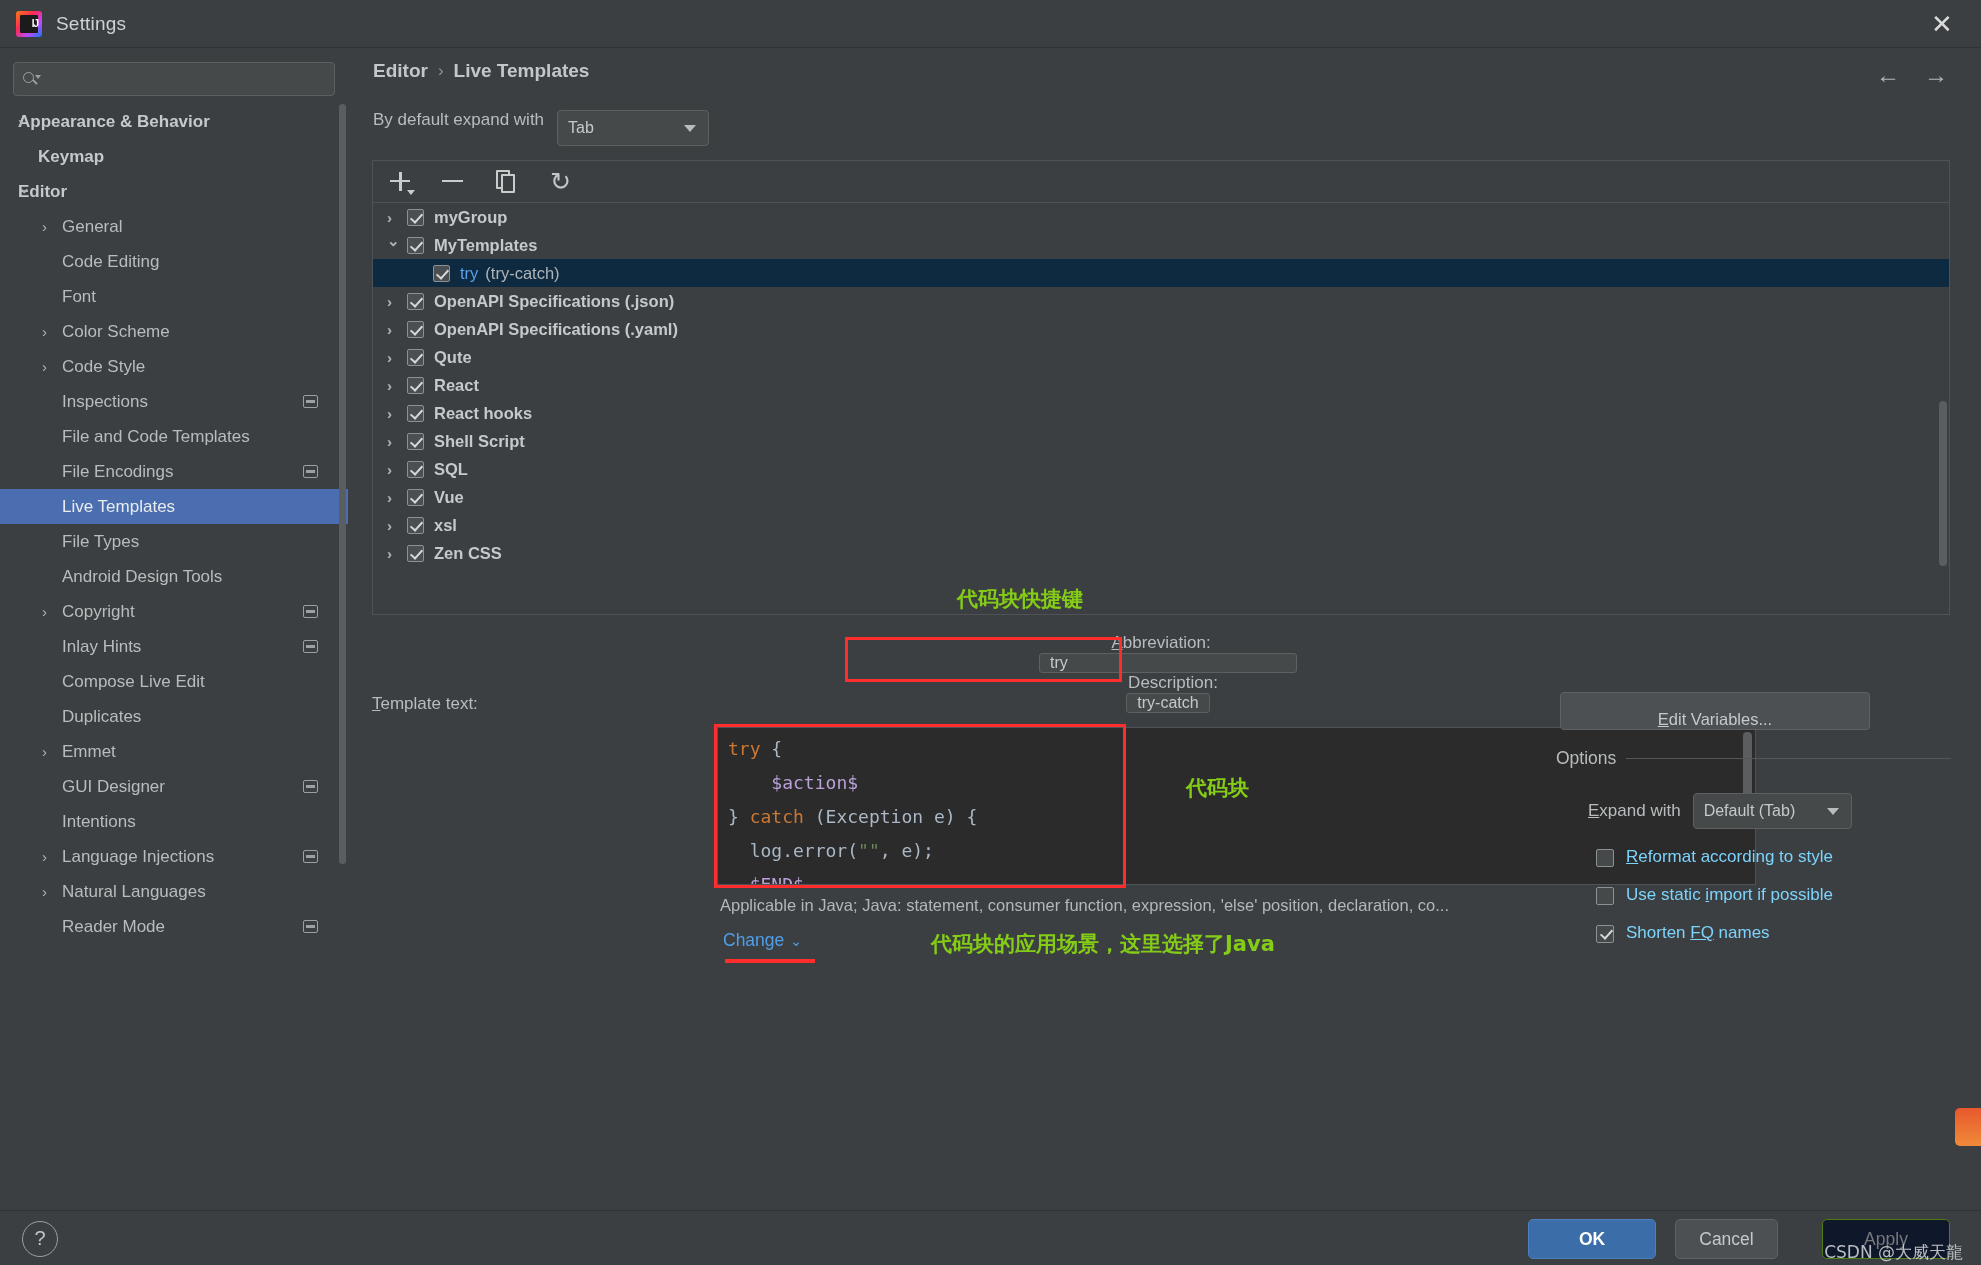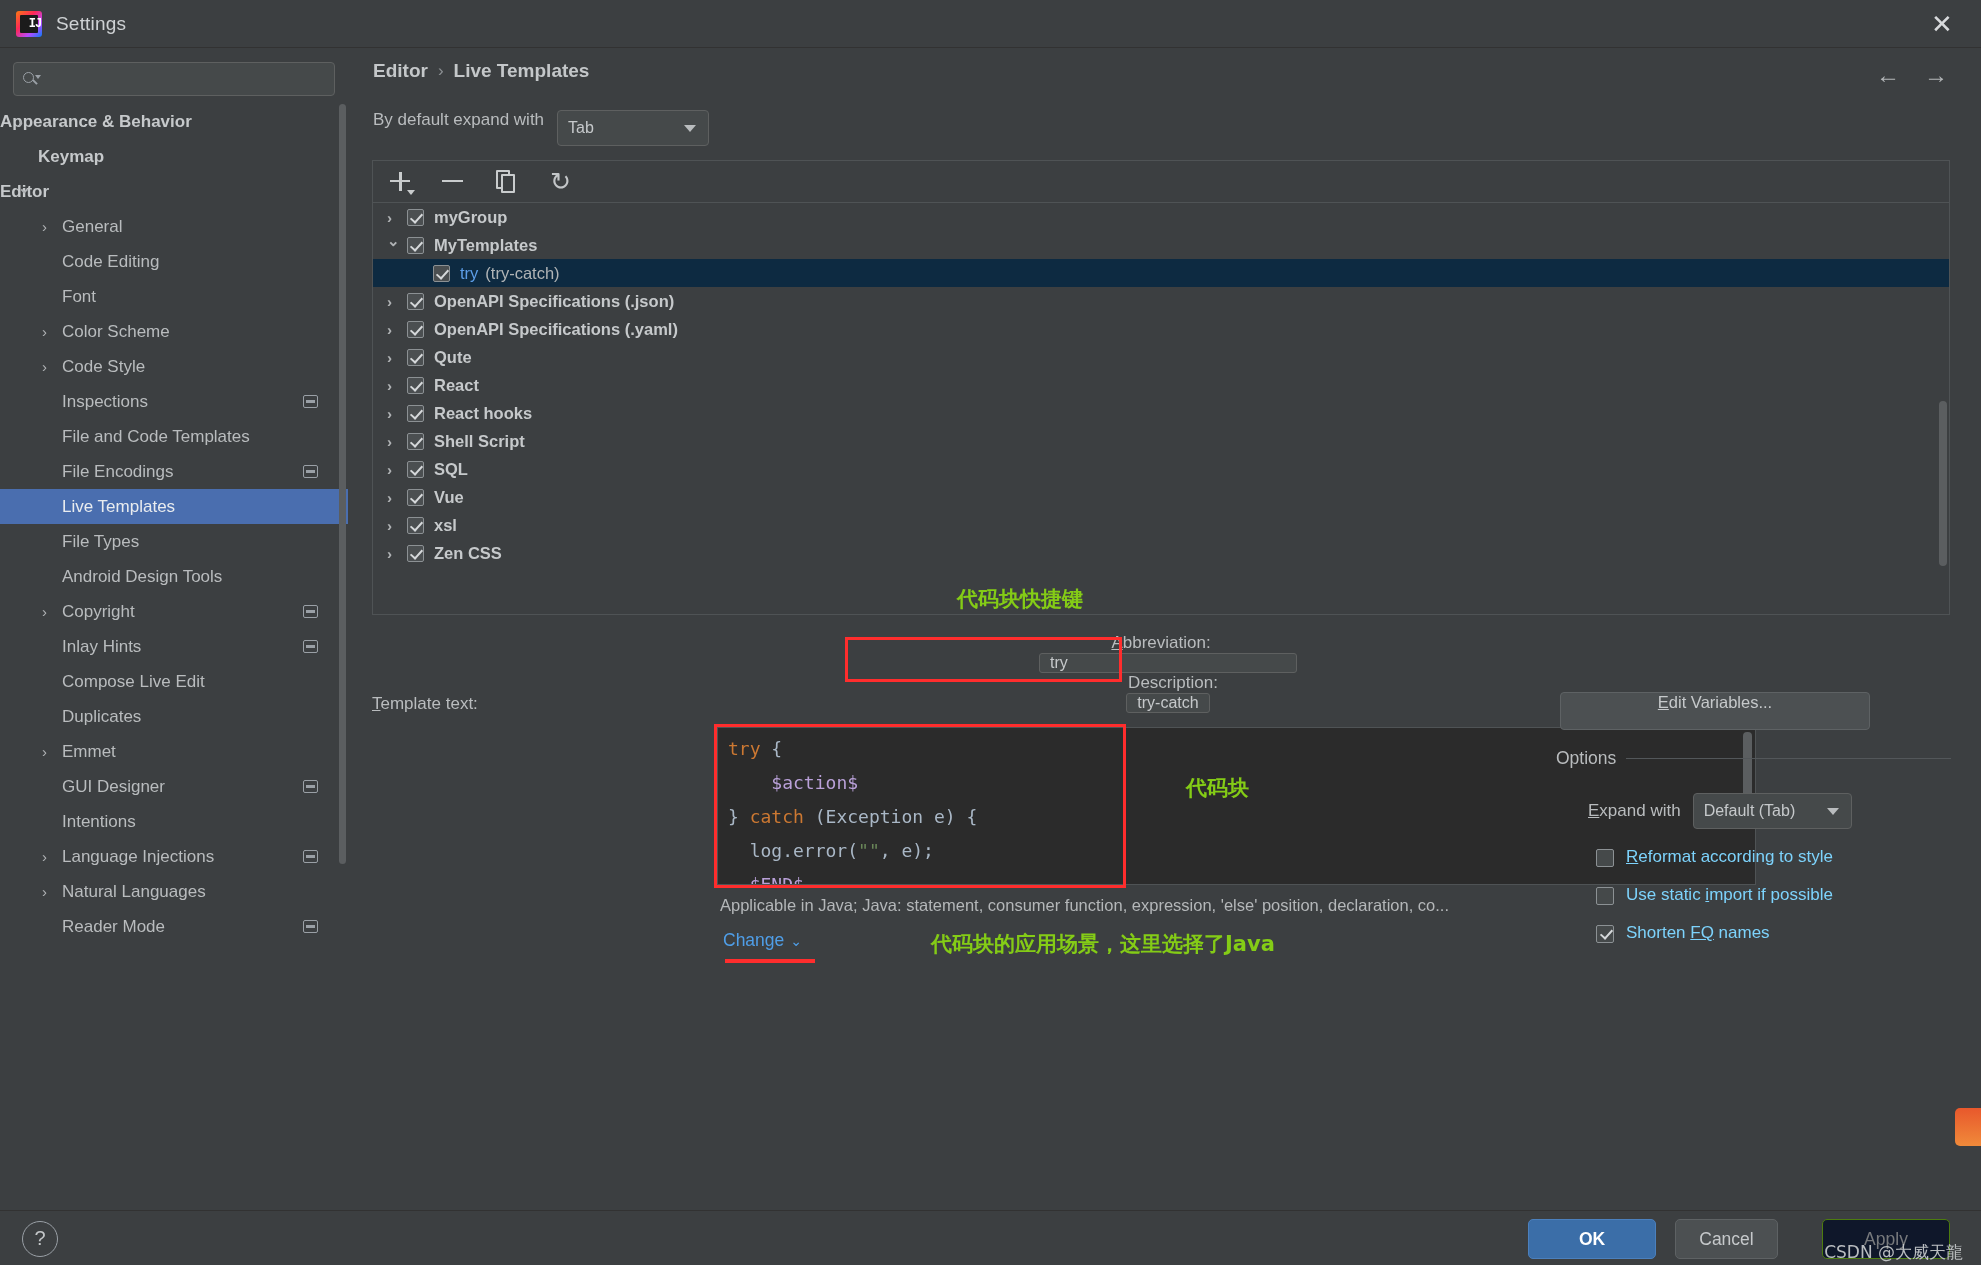--- a/index.html
+++ b/index.html
@@ -19,23 +19,23 @@
   }
   #app-logo {
     width: 26px; height: 26px; margin-left: 16px; margin-right: 14px;
     position: relative; border-radius: 3px; overflow: hidden;
     background: linear-gradient(135deg,#f97a12 0%,#fe2857 38%,#b74aff 70%,#087cfa 100%);
     flex: none;
   }
   #app-logo .inner {
     position: absolute; left: 4px; top: 4px; right: 4px; bottom: 4px;
     background: #1b1b1b; border-radius: 1px;
-    color: #fff; font-size: 12px; font-weight: bold;
+    color: #fff; font-size: 10px; font-weight: bold;
     display: flex; align-items: center; justify-content: center;
-    font-family: Liberation Mono, monospace; letter-spacing: -1px; padding-left: 12px;
+    font-family: Liberation Sans, sans-serif; letter-spacing: -1px; padding-left: 12px;
   }
   #title-text { font-size: 19px; color: #cfd2d4; letter-spacing: .2px; }
   #close-btn {
     position: absolute; right: 22px; top: 8px; width: 34px; height: 32px;
     display: flex; align-items: center; justify-content: center;
     color: #d8dadc; font-size: 26px; line-height: 1; cursor: pointer;
   }
 
   
   #sidebar {
@@ -64,21 +64,21 @@
   #search-input {
     flex: 1; background: transparent; border: none; outline: none;
     color: #c8cbcd; font-size: 14px; font-family: "Liberation Sans", sans-serif;
     padding-left: 6px;
   }
   #tree-scroll { position: relative; height: 1085px; }
   .tree-item {
     height: 35px; display: flex; align-items: center; cursor: pointer;
     font-size: 17px; color: #b9bcbe; position: relative;
   }
-  .tree-item.level0 { font-weight: bold; color: #c6c9cb; }
+  .tree-item.level0 { padding-left: 18px; font-weight: bold; color: #c6c9cb; }
   .tree-item.level1 { padding-left: 42px; }
   .tree-item.level1.noarrow { padding-left: 62px; }
   .tree-item.level0.noarrow { padding-left: 38px; }
   .tree-item.selected { background: #4a6eaf; color: #e9ecef; }
   .arrow {
     position: absolute; width: 14px; height: 14px; left: 18px;
     color: #b0b3b5; font-size: 15px; line-height: 14px;
   }
   .tree-item.level1 .arrow { left: 42px; }
   .arrow.down::before { content: "\2304"; position: relative; top: -4px; }
@@ -256,21 +256,21 @@
     position: absolute; left: 375px; top: 882px;
     font-size: 17.5px; color: #4f9ee8; cursor: pointer;
     display: flex; align-items: center; gap: 6px;
   }
   #change-link .chev { font-size: 14px; color: #4f9ee8; }
 
   
   #edit-vars-btn {
     position: absolute; left: 1212px; top: 644px; width: 310px; height: 38px;
     background: #4c5052; border: 1px solid #5e6264; border-radius: 4px;
-    color: #c6c9cb; font-size: 16.5px; display: flex; align-items: flex-start;
+    color: #c6c9cb; font-size: 16.5px; display: flex; align-items: flex-end;
     justify-content: center; cursor: pointer;
   }
   #edit-vars-btn u { text-decoration: underline; }
   #options-group { position: absolute; left: 1208px; top: 700px; width: 395px; }
   #options-title {
     font-size: 17.5px; color: #b9bcbe; display: flex; align-items: center; gap: 10px;
   }
   #options-title .rule { flex: 1; height: 1px; background: #53575a; }
   #expand-with-row {
     display: flex; align-items: center; gap: 12px; margin-top: 24px; margin-left: 32px;

